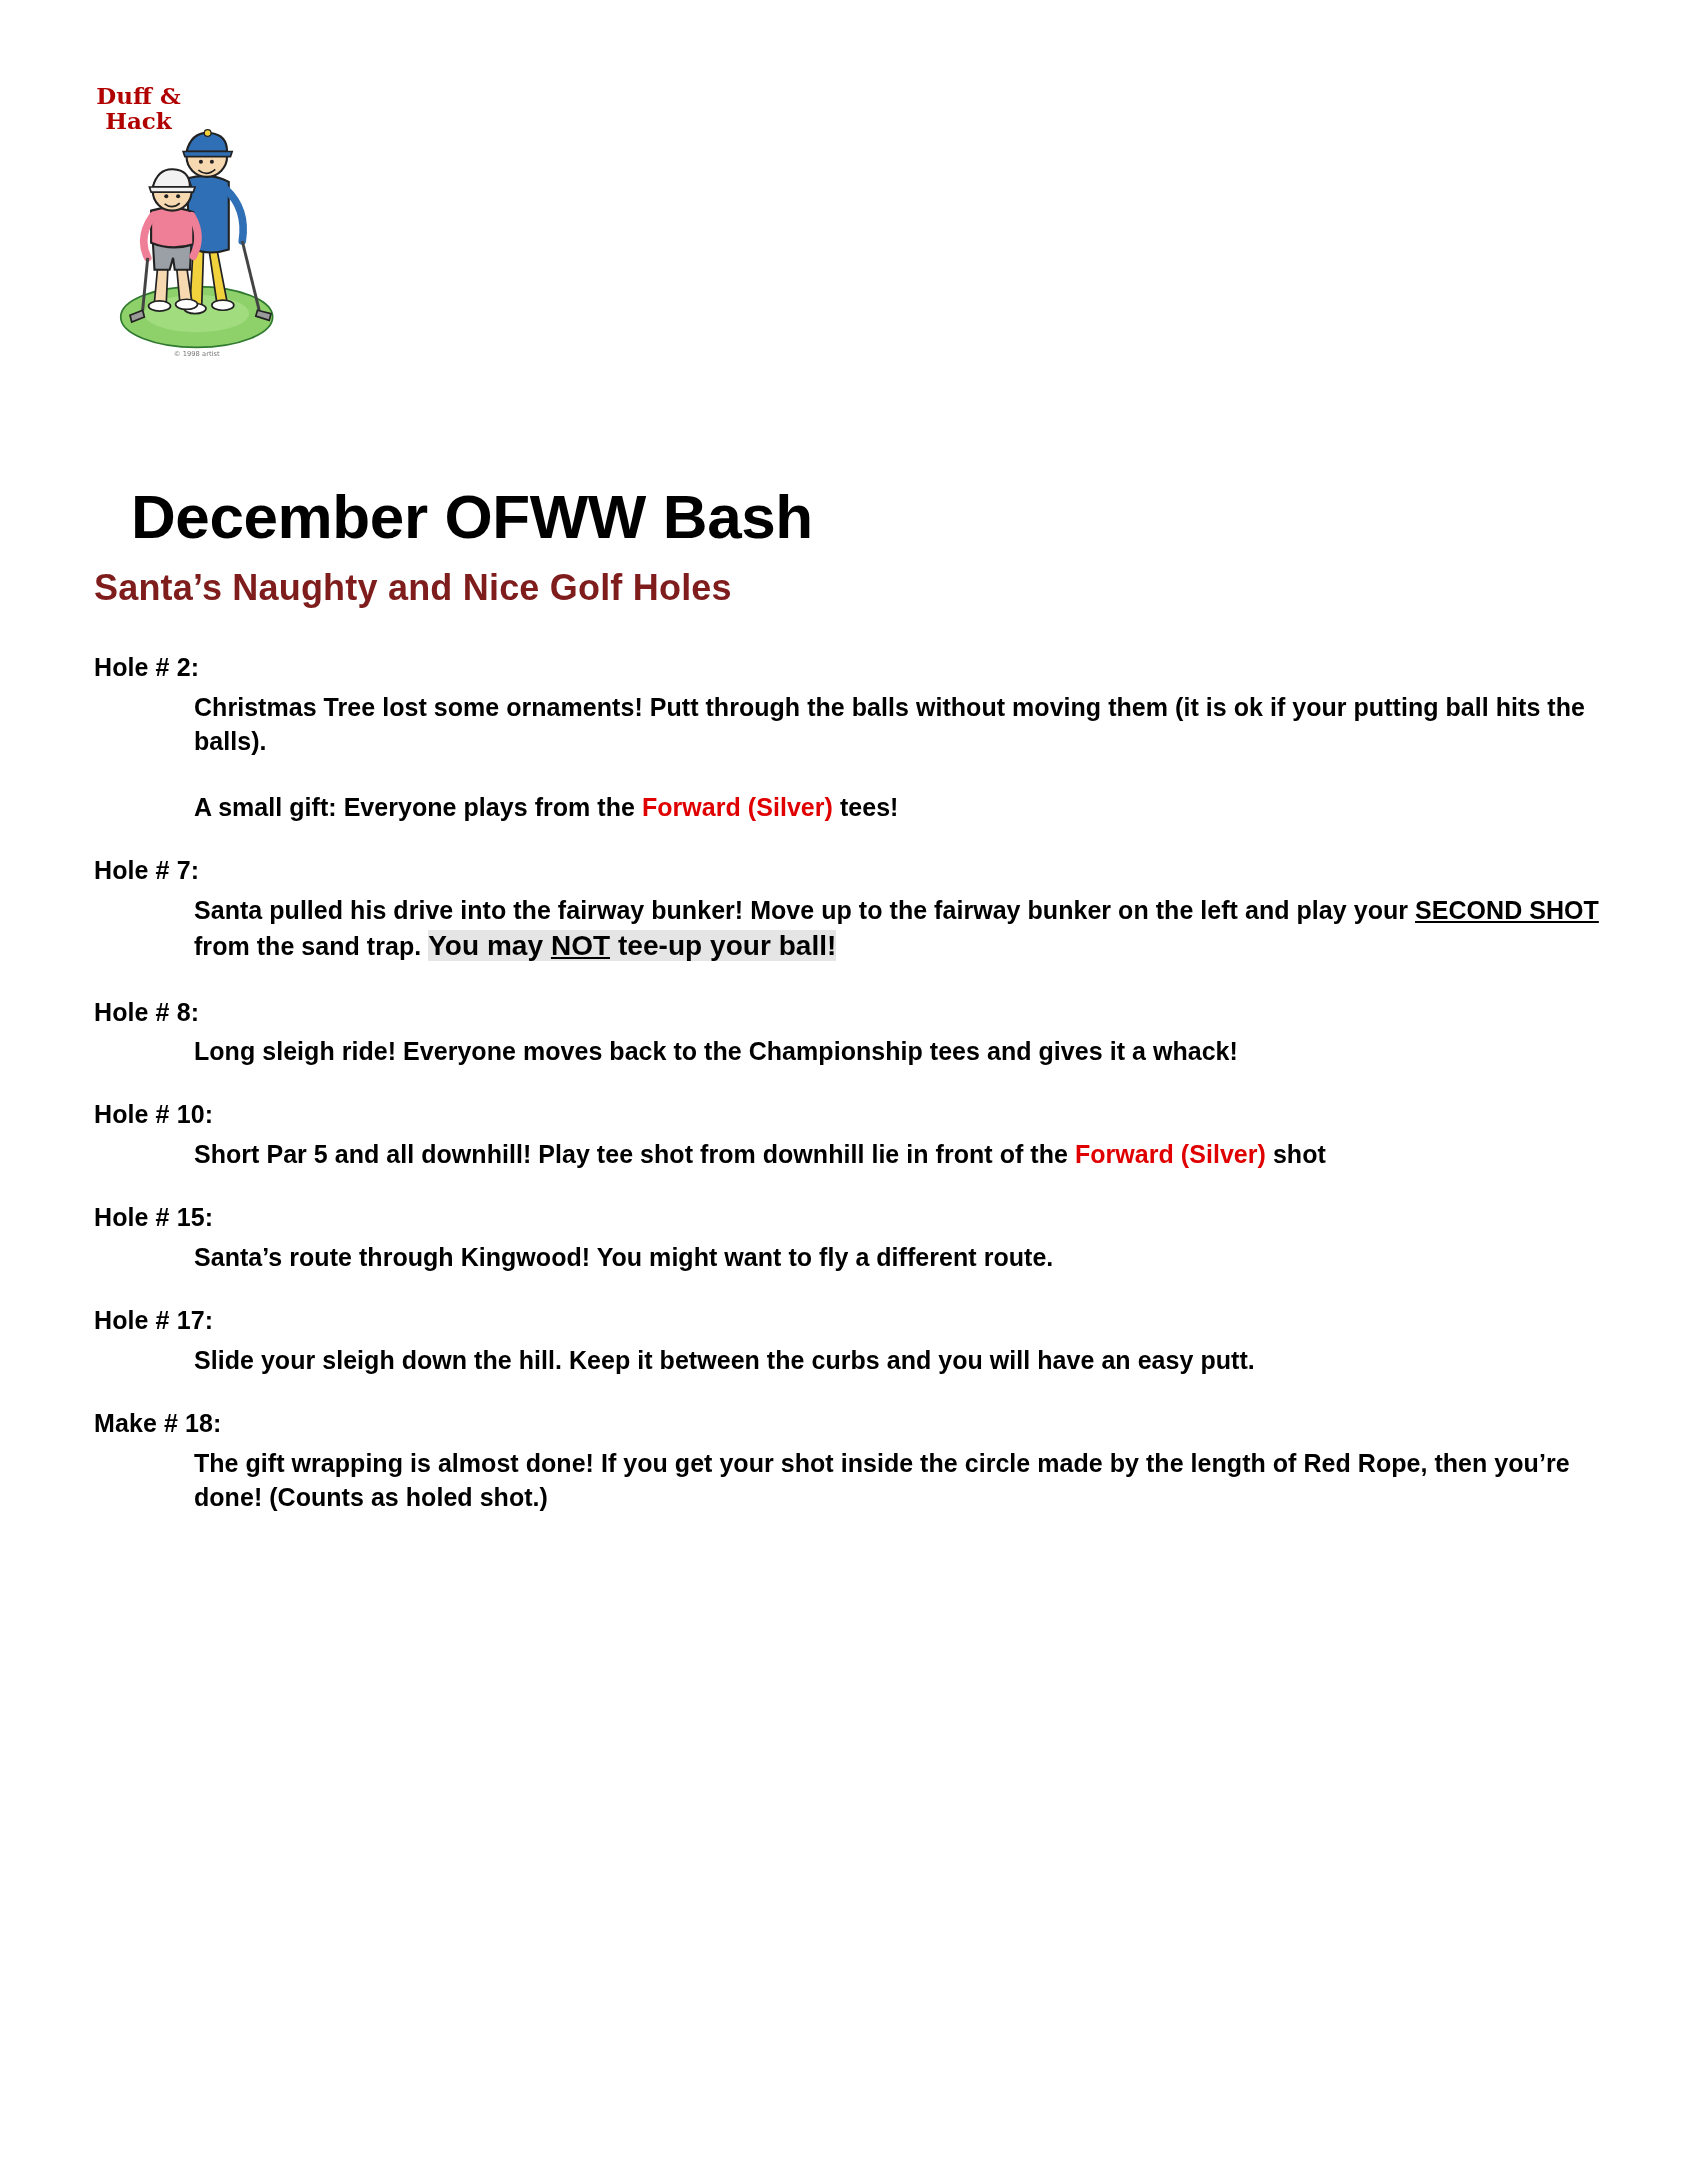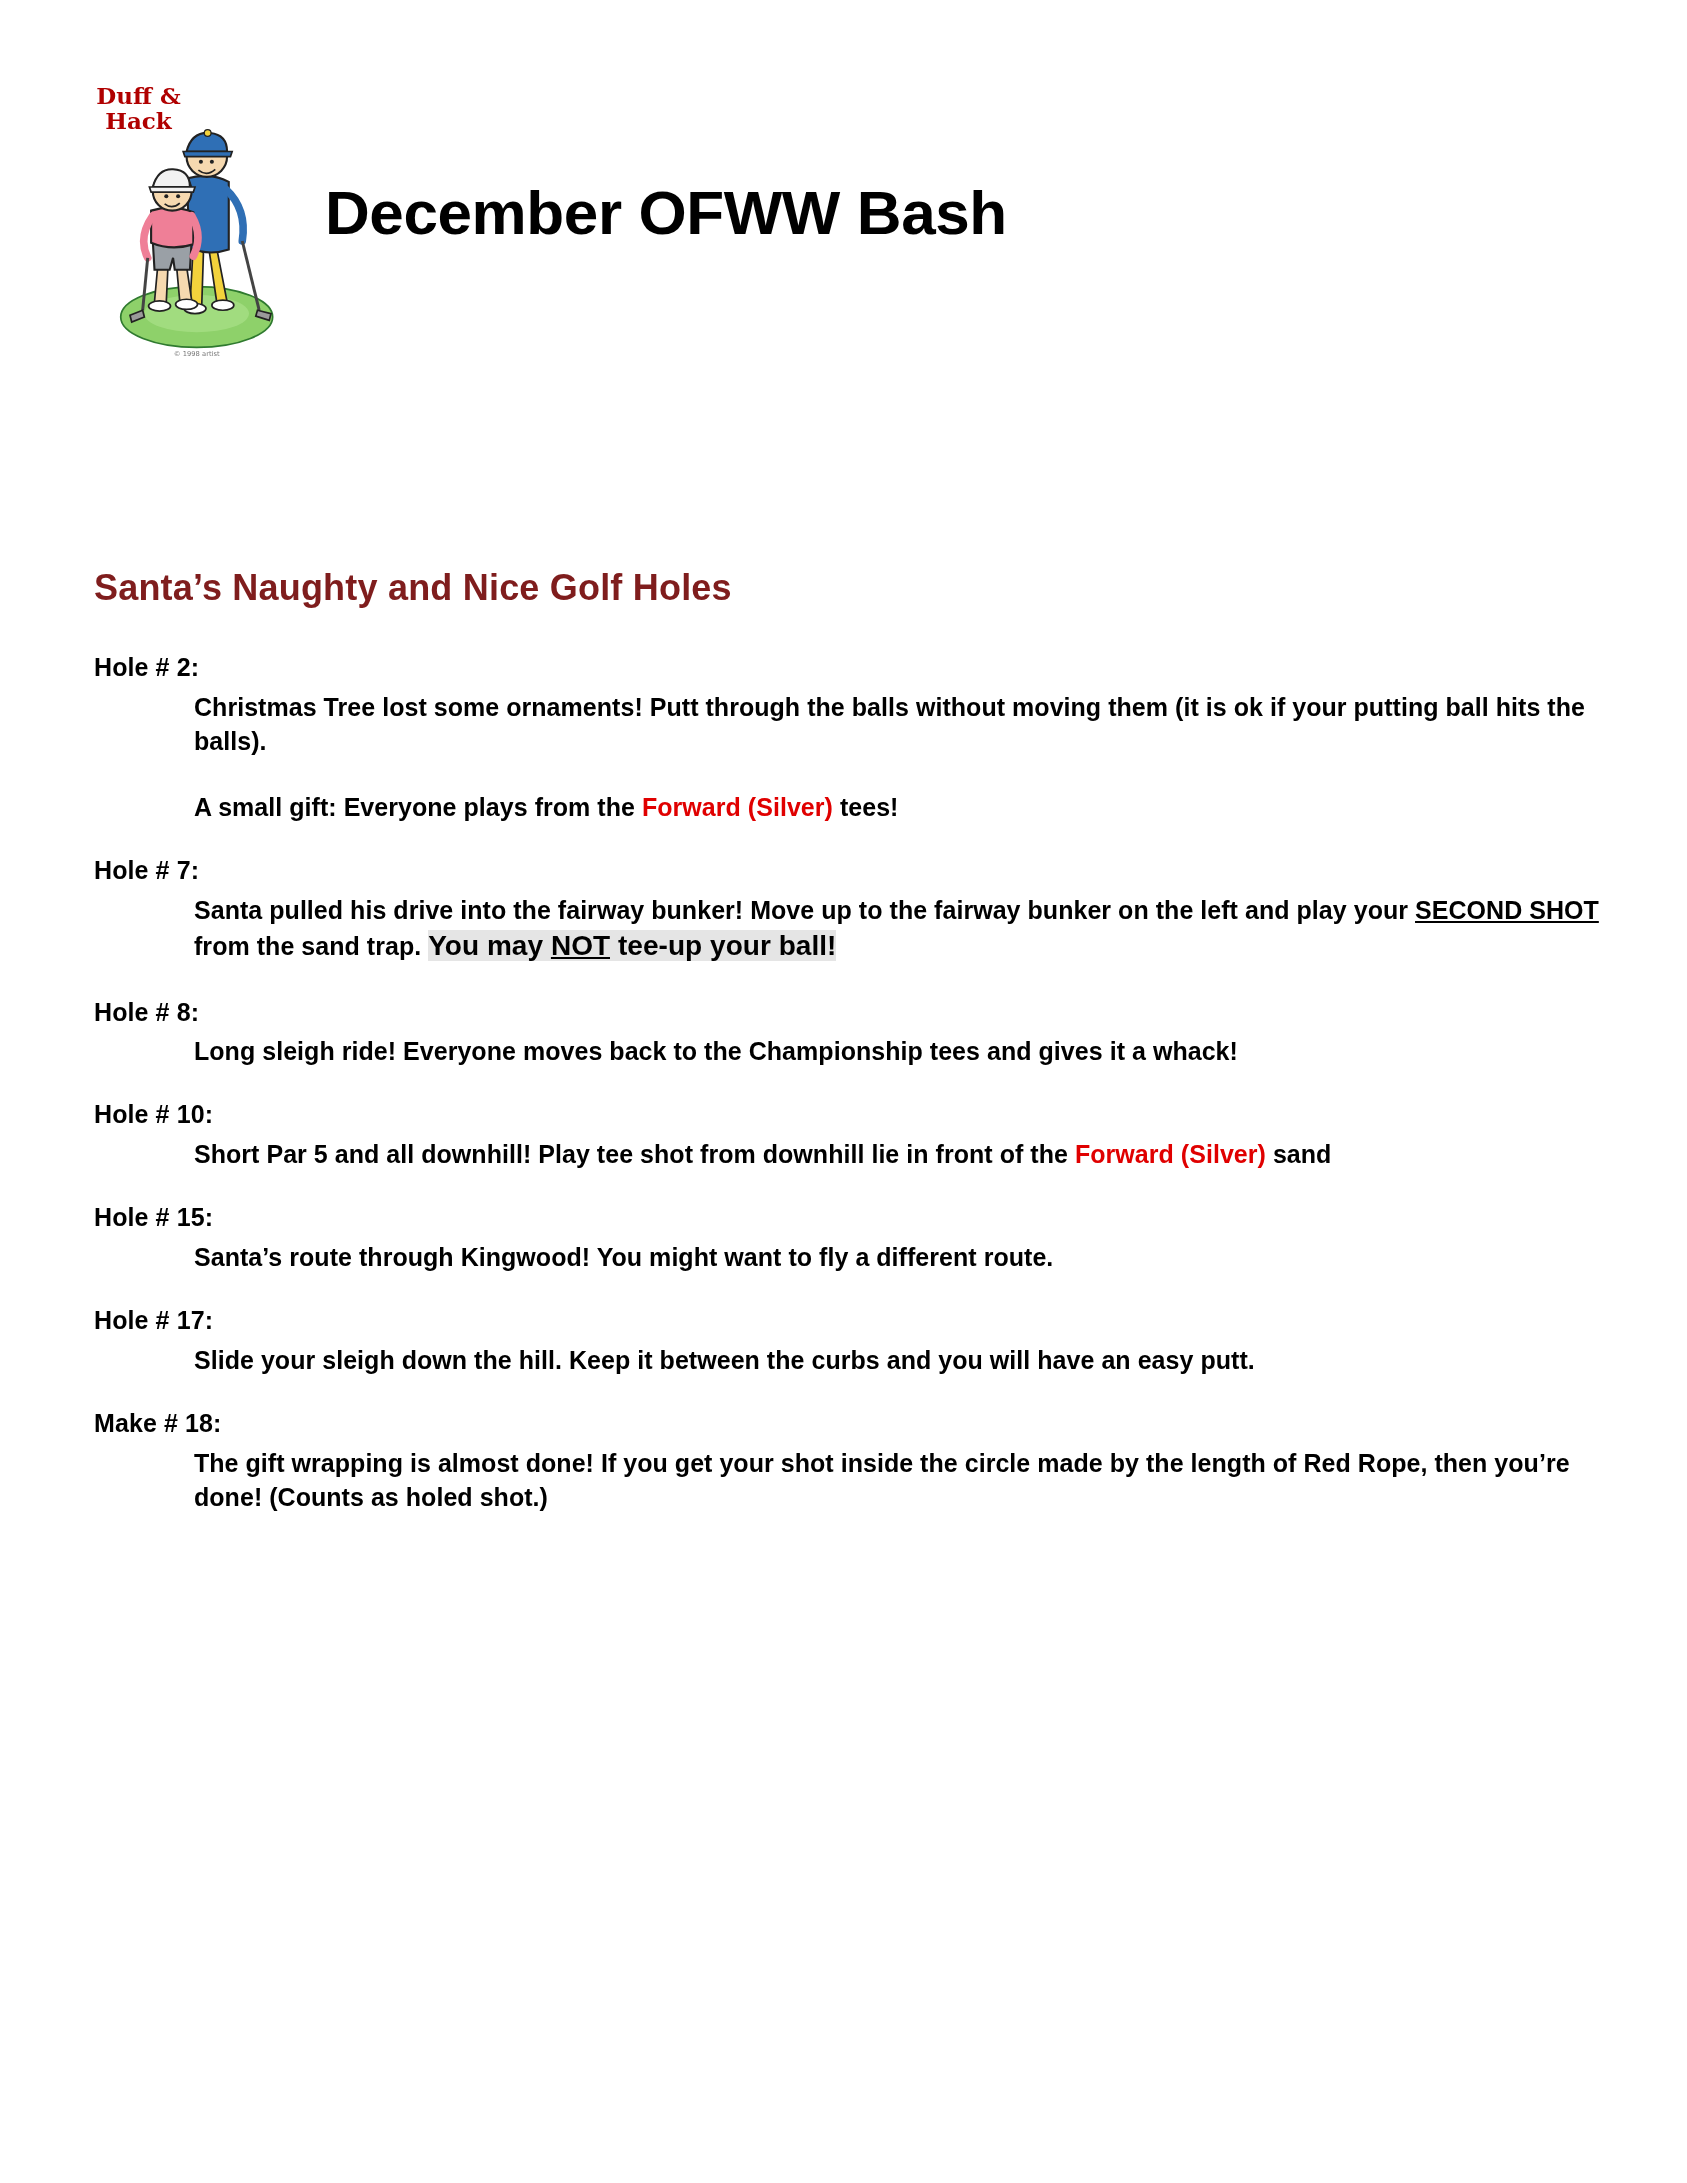--- a/index.html
+++ b/index.html
@@ -21,20 +21,21 @@
     background: #ffffff;
   }
 
   
   .header {
     position: absolute;
     left: 51px;
     top: 76px;
     display: flex;
     align-items: flex-start;
+    flex-direction: column;
   }
   .logo-block {
     position: relative;
     width: 194px;
     height: 304px;
   }
   .logo-caption {
     position: absolute;
     left: 37px;
     top: 6.7px;
@@ -187,21 +188,21 @@
         <div class="hole">
           <div class="hole-label">Hole # 7:</div>
           <div class="hole-text"><span>Santa pulled his drive into the fairway bunker!  Move up to the fairway bunker on the left and play your </span><span class="uline">SECOND SHOT</span><span> from the sand trap.  </span><span class="hl">You may </span><span class="hl uline">NOT</span><span class="hl"> tee-up your ball!</span></div>
         </div>
         <div class="hole">
           <div class="hole-label">Hole # 8:</div>
           <div class="hole-text"><span>Long sleigh ride! Everyone moves back to the Championship tees and gives it a whack!</span></div>
         </div>
         <div class="hole">
           <div class="hole-label">Hole # 10:</div>
-          <div class="hole-text"><span>Short Par 5 and all downhill! Play tee shot from downhill lie in front of the </span><span class="red">Forward (Silver)</span><span> sand</span></div>
+          <div class="hole-text"><span>Short Par 5 and all downhill! Play tee shot from downhill lie in front of the </span><span class="red">Forward (Silver)</span><span> shot</span></div>
         </div>
         <div class="hole">
           <div class="hole-label">Hole # 15:</div>
           <div class="hole-text"><span>Santa’s route through Kingwood! You might want to fly a different route.</span></div>
         </div>
         <div class="hole">
           <div class="hole-label">Hole # 17:</div>
           <div class="hole-text"><span>Slide your sleigh down the hill.  Keep it between the curbs and you will have an easy putt.</span></div>
         </div>
         <div class="hole">

